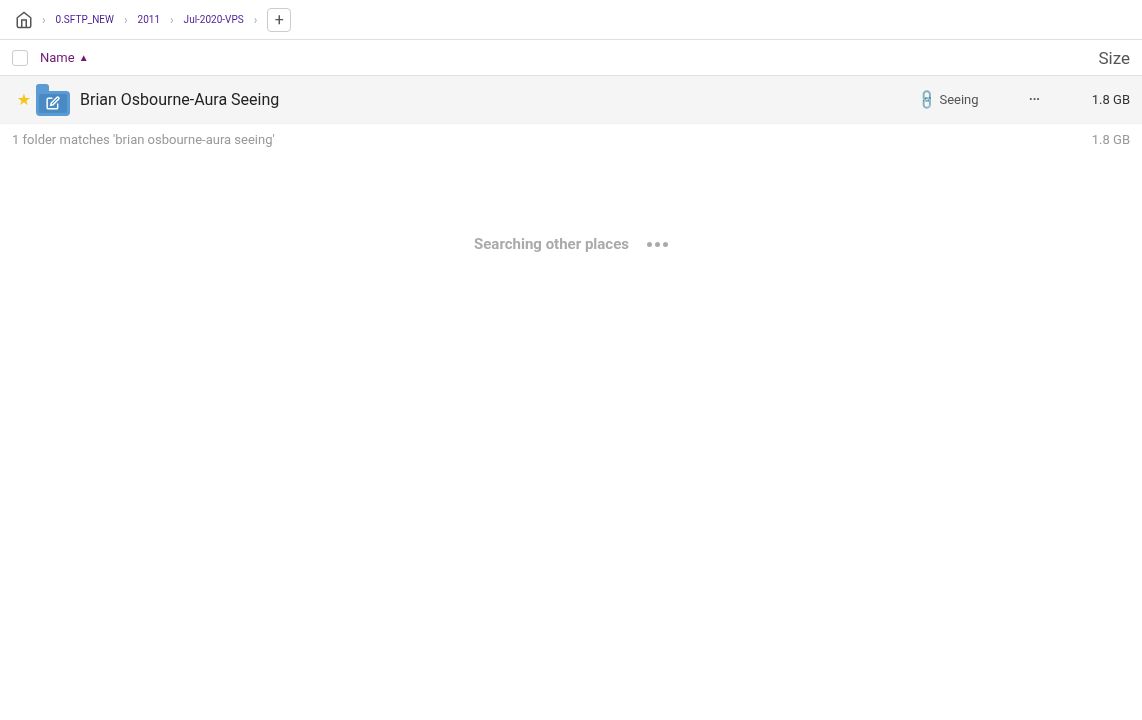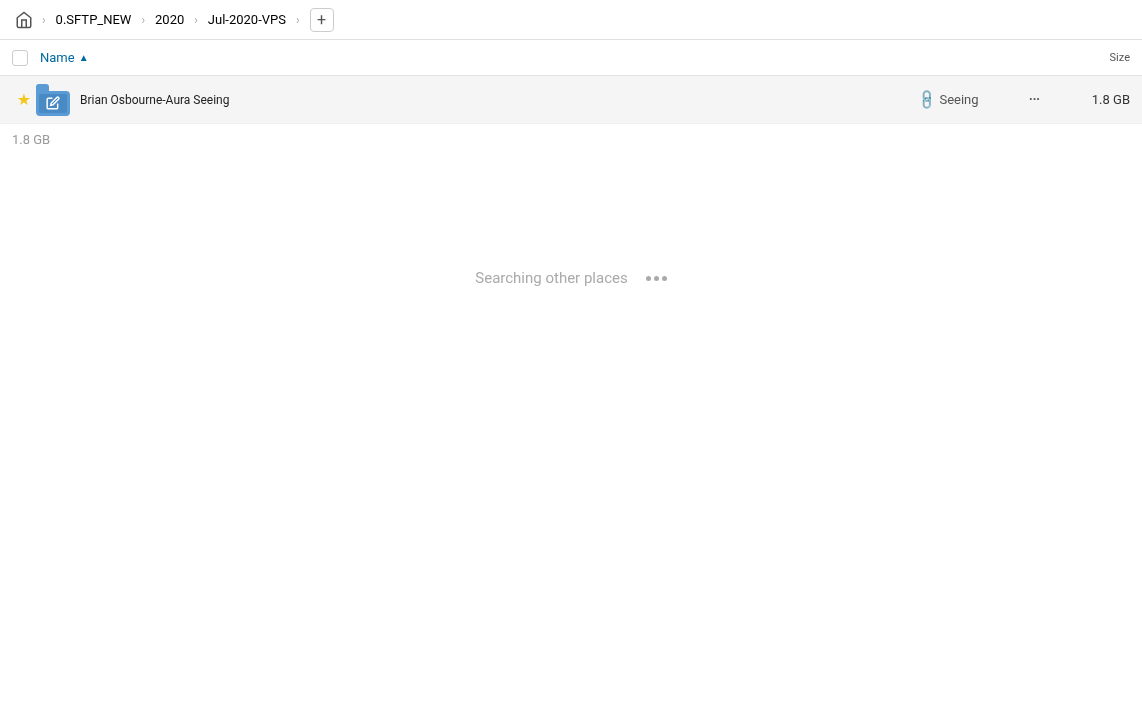--- a/index.html
+++ b/index.html
@@ -37,22 +37,22 @@
       color: #555;
     }
 
     .breadcrumb-separator {
       color: #aaa;
       font-size: 12px;
       margin: 0 2px;
     }
 
     .breadcrumb-item {
-      color: #000000;
-      font-size: 13px;
+      color: #4c1d95;
+      font-size: 10px;
       cursor: pointer;
       padding: 2px 4px;
     }
 
     .breadcrumb-add {
       width: 24px;
       height: 24px;
       border: 1px solid #ccc;
       border-radius: 4px;
       display: flex;
@@ -72,29 +72,29 @@
       height: 36px;
     }
 
     .col-checkbox {
       width: 28px;
     }
 
     .col-name {
       flex: 1;
       font-size: 13px;
-      color: #0369a1;
+      color: #701a75;
       display: flex;
       align-items: center;
       gap: 4px;
       cursor: pointer;
     }
 
     .col-size {
-      font-size: 11px;
+      font-size: 17px;
       color: #555;
       text-align: right;
       width: 80px;
     }
 
     .sort-arrow {
       font-size: 10px;
     }
 
     .file-row {
@@ -147,21 +147,21 @@
       height: 6px;
       background: #5b9bd5;
       border-radius: 3px 3px 0 0;
       position: absolute;
       top: 0;
       left: 0;
     }
 
     .row-name {
       flex: 1;
-      font-size: 12px;
+      font-size: 16px;
       color: #222;
     }
 
     .row-shared {
       display: flex;
       align-items: center;
       gap: 4px;
       color: #555;
       font-size: 13px;
       width: 100px;
@@ -203,24 +203,25 @@
 
     .match-size {
       font-size: 13px;
       color: #999;
     }
 
     .searching-area {
       display: flex;
       align-items: center;
       justify-content: center;
-      margin-top: 114px;
+      margin-top: 80px;
       color: #aaa;
       font-size: 15px;
       gap: 18px;
+      font-weight: bold;
     }
 
     .loading-dots {
       display: inline-flex;
       gap: 3px;
     }
 
     .dot {
       width: 5px;
       height: 5px;
@@ -251,21 +252,21 @@
 <div class="breadcrumb-bar">
   <div class="breadcrumb-home">
     <svg width="18" height="18" viewBox="0 0 24 24" fill="none" stroke="#555" stroke-width="2">
       <path d="M3 9l9-7 9 7v11a2 2 0 0 1-2 2H5a2 2 0 0 1-2-2z"></path>
       <polyline points="9,22 9,12 15,12 15,22"></polyline>
     </svg>
   </div>
   <span class="breadcrumb-separator">›</span>
   <span class="breadcrumb-item">0.SFTP_NEW</span>
   <span class="breadcrumb-separator">›</span>
-  <span class="breadcrumb-item">2020</span>
+  <span class="breadcrumb-item">2011</span>
   <span class="breadcrumb-separator">›</span>
   <span class="breadcrumb-item">Jul-2020-VPS</span>
   <span class="breadcrumb-separator">›</span>
   <div class="breadcrumb-add">+</div>
 </div>
 
 <div class="column-header">
   <div class="col-checkbox">
     <div class="checkbox-el"></div>
   </div>
@@ -293,20 +294,21 @@
   <div class="row-name">Brian Osbourne-Aura Seeing</div>
   <div class="row-shared">
     <span class="link-icon">🔗</span>
     <span>Seeing</span>
   </div>
   <div class="row-more">···</div>
   <div class="row-size">1.8 GB</div>
 </div>
 
 <div class="match-info">
+  <span>1 folder matches 'brian osbourne-aura seeing'</span>
   <span class="match-size">1.8 GB</span>
 </div>
 
 <div class="searching-area">
   <span>Searching other places</span>
   <div class="loading-dots">
     <div class="dot"></div>
     <div class="dot"></div>
     <div class="dot"></div>
   </div>

